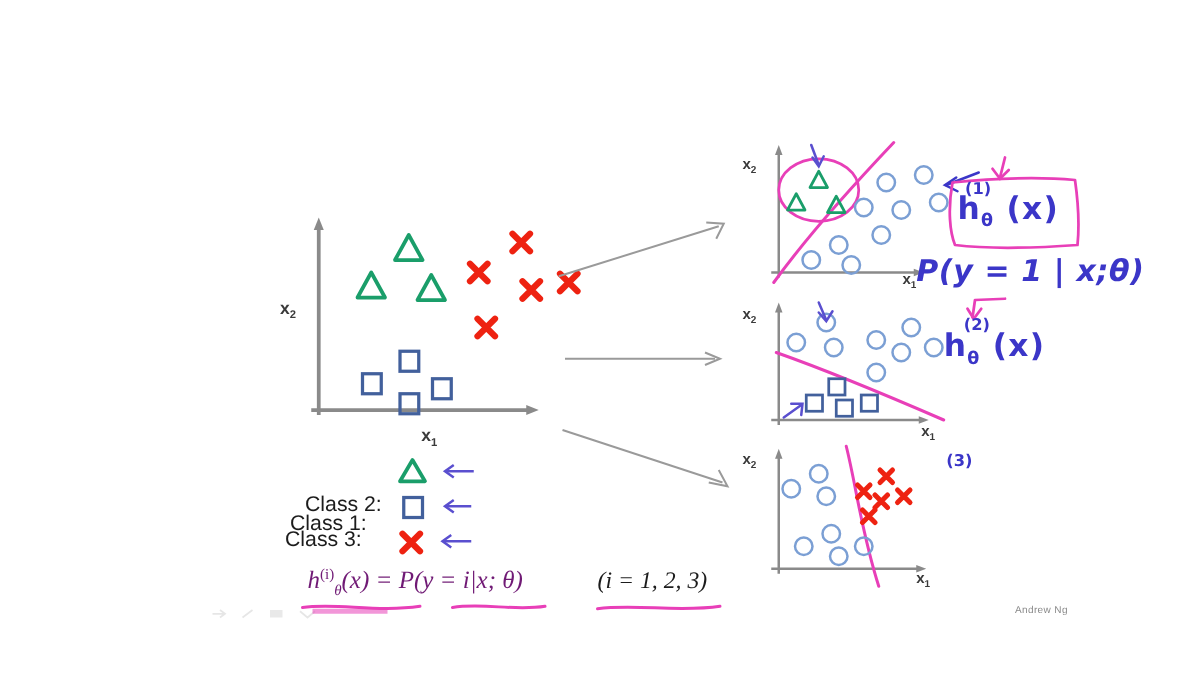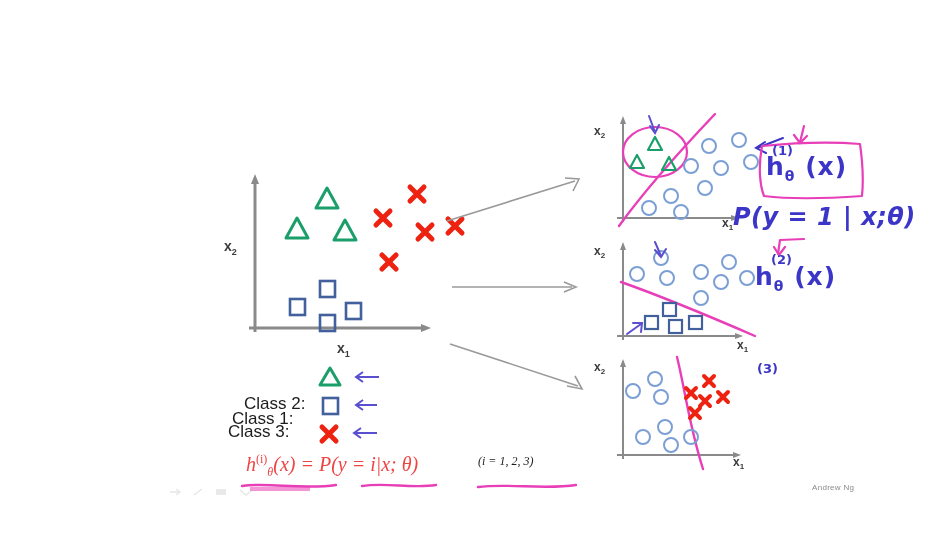--- a/index.html
+++ b/index.html
@@ -17,24 +17,24 @@
   .axlab sub{font-size:9px;font-weight:bold;}
   .axlab-sm{font-size:12px;font-weight:bold;color:#3a3a3a;}
   .axlab-sm sub{font-size:8px;font-weight:bold;}
 
   
   .legrow{position:absolute;font-size:17px;color:#1c1c1c;white-space:nowrap;}
   .legtxt{font-weight:normal;}
 
   
   #formula{left:246px;top:452px;font-family:"Liberation Serif",serif;
-           font-size:20px;color:#ef4444;white-space:nowrap;font-style:italic;}
+           font-size:20px;color:#701a75;white-space:nowrap;font-style:italic;}
   #formula .up{font-style:normal;}
   #irange{left:478px;top:454px;font-family:"Liberation Serif",serif;
-          font-size:12px;color:#1c1c1c;white-space:nowrap;font-style:italic;}
+          font-size:19px;color:#1c1c1c;white-space:nowrap;font-style:italic;}
 
   
   .hw{font-family:"DejaVu Sans",sans-serif;color:#3b36c8;font-weight:600;}
   .hw-h{font-size:25px;letter-spacing:1px;}
   .hw-sup{font-size:13px;}
   .hw-p{font-size:24px;font-style:italic;letter-spacing:.5px;}
 
   
   #credit{left:812px;top:483px;font-size:8px;color:#8a8a8a;letter-spacing:.3px;}
   #playerbar{left:168px;top:484px;width:110px;height:12px;opacity:.18;}

